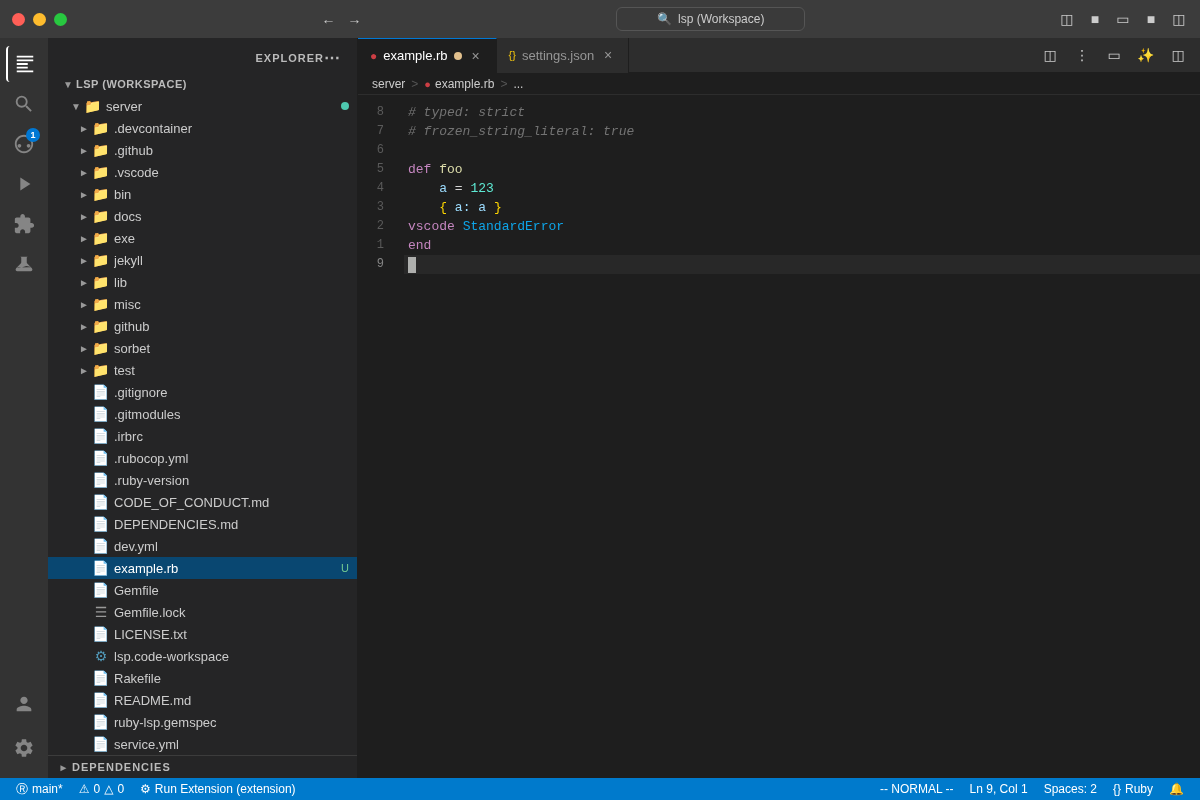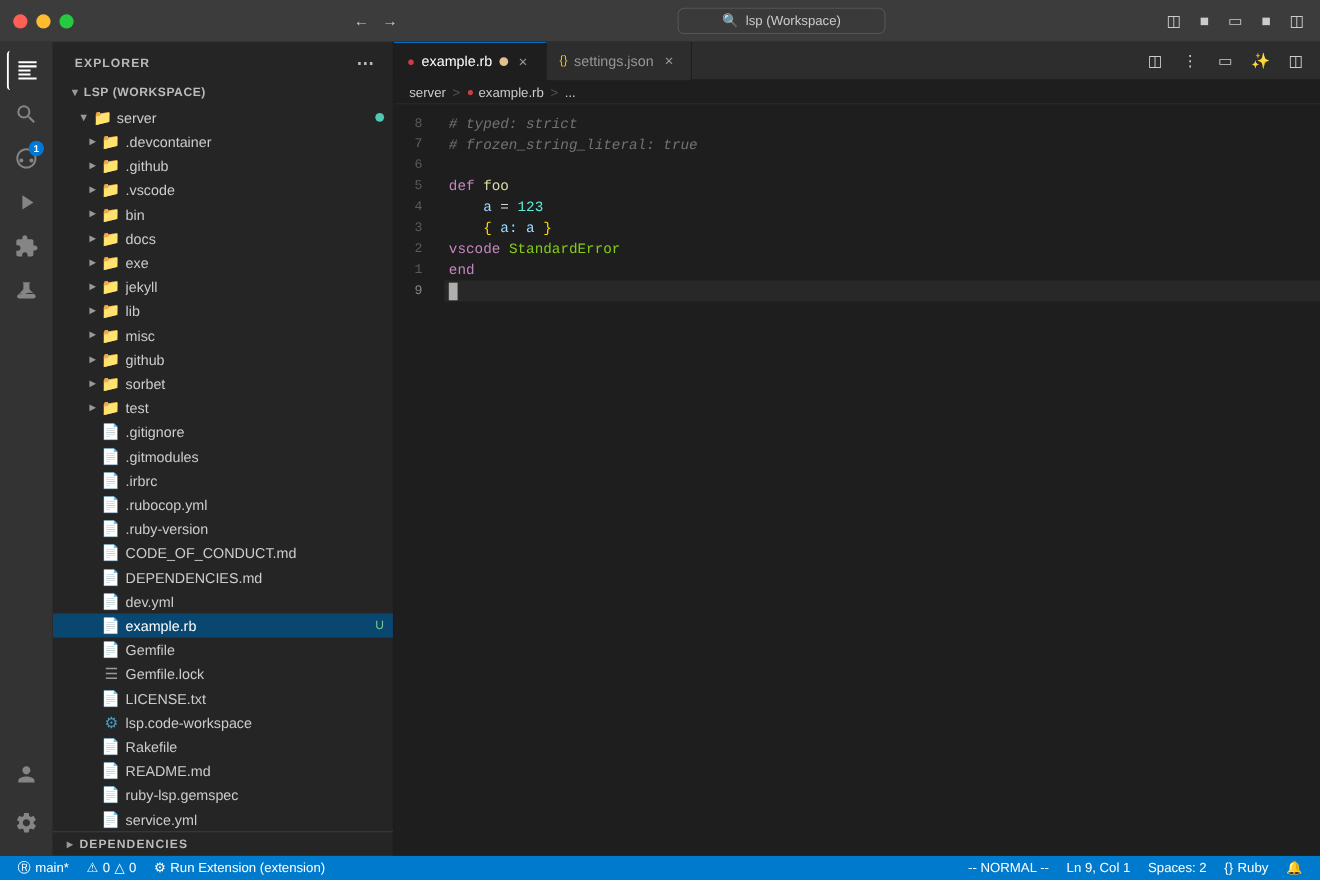--- a/index.html
+++ b/index.html
@@ -132,29 +132,28 @@
       background: #252526;
       display: flex;
       flex-direction: column;
       flex-shrink: 0;
       overflow: hidden;
       border-right: 1px solid #1e1e1e;
     }
     .sidebar-header {
       display: flex;
       align-items: center;
-      justify-content: space-between;
+      justify-content: flex-end;
       padding: 10px 16px 6px 20px;
       color: #bbbbbb;
       font-size: 11px;
       font-weight: 700;
       letter-spacing: 1px;
       text-transform: uppercase;
       flex-shrink: 0;
-      gap: 17px;
     }
     .sidebar-header-actions {
       display: flex;
       gap: 6px;
       color: #bbbbbb;
       font-size: 16px;
       cursor: pointer;
     }
     .sidebar-content {
       overflow-y: auto;
@@ -367,21 +366,21 @@
     .cursor-line .line-number { color: #858585; }
     .cursor-line .line-content {
       background: #282828;
     }
 
     
     .kw { color: #c586c0; } 
     .fn { color: #dcdcaa; }     
     .comment { color: #737373; font-style: italic; } 
     .num { color: #5eead4; }     
-    .const { color: #84cc16; }   
+    .const { color: #0ea5e9; }   
     .sym { color: #9cdcfe; }     
     .op { color: #d4d4d4; }      
     .punct { color: #ffd700; }   
     .cursor-block {
       display: inline-block;
       width: 8px;
       height: 16px;
       background: #aeafad;
       vertical-align: middle;
     }

